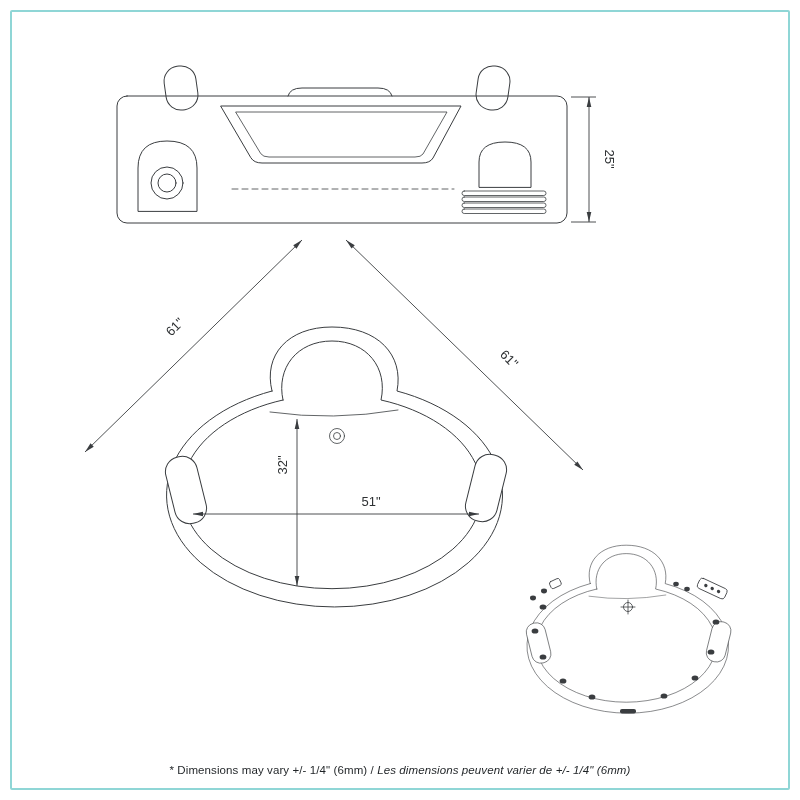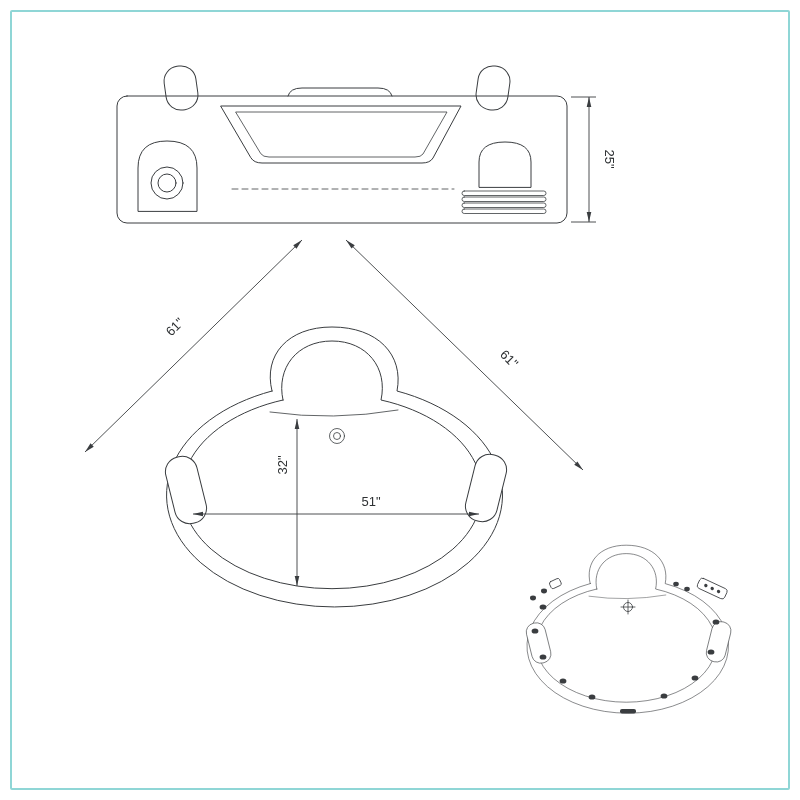--- a/index.html
+++ b/index.html
@@ -138,13 +138,16 @@
           <circle class="dark" cx="705" cy="588.5" r="1.7"></circle>
           <circle class="dark" cx="712" cy="588.5" r="1.7"></circle>
           <circle class="dark" cx="719" cy="588.5" r="1.7"></circle>
         </g>
       </g>
 
       <rect class="dark" x="620" y="709" width="16" height="4.5" rx="2"></rect>
     </g>
   </svg>
 
+  <div class="footer">
+    <span class="en">* Dimensions may vary +/- 1/4" (6mm)</span><span> / </span><span class="fr">Les dimensions peuvent varier de +/- 1/4" (6mm)</span>
+  </div>
 </div>
 
 </body></html>

